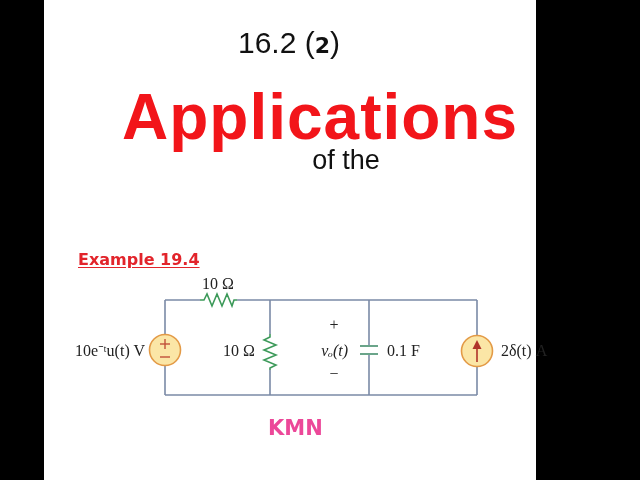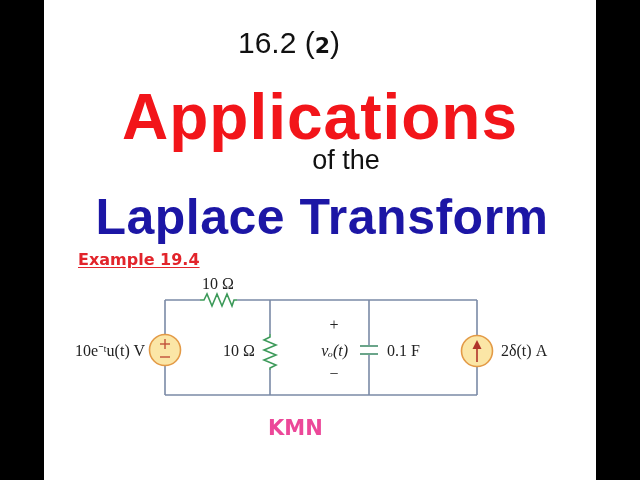--- a/index.html
+++ b/index.html
@@ -1,17 +1,17 @@
 <!DOCTYPE html>
 <html><head>
 <meta charset="utf-8">
 <style>
   html, body { margin: 0; padding: 0; }
   body { width: 640px; height: 480px; background: #000; position: relative; overflow: hidden; }
-  .canvas { position: absolute; left: 44px; top: 0; width: 552px; height: 480px; background: #fff; }
+  .canvas { position: absolute; left: 44px; top: 0; width: 492px; height: 480px; background: #fff; }
   .abs { position: absolute; white-space: nowrap; }
   .subtitle-num { left: 194px; top: 26px; font-family: "Liberation Sans", sans-serif; font-size: 30px; color: #111; }
   .subtitle-num .part-num { font-family: "DejaVu Sans", sans-serif; font-weight: bold; font-size: 22px; }
   .title-red { left: 40px; top: 72px; width: 472px; text-align: center; font-family: "Liberation Sans", sans-serif; font-weight: bold; font-size: 64px; color: #f2151a; letter-spacing: 1px; margin-top: 8px; }
   .of-the { left: 0; top: 145px; width: 552px; text-align: center; font-family: "Liberation Sans", sans-serif; font-size: 27px; color: #111; padding-left: 52px; box-sizing: border-box; }
   .title-blue { left: 18px; top: 188px; width: 520px; text-align: center; font-family: "Liberation Sans", sans-serif; font-weight: bold; font-size: 50px; color: #1c16a5; letter-spacing: 0.5px; }
   .example { left: 34px; top: 250px; font-family: "DejaVu Sans", sans-serif; font-weight: bold; font-size: 16px; color: #e2242b; text-decoration: underline; text-underline-offset: 2px; }
   .circuit { position: absolute; left: 0; top: 0; }
   .credit { left: 224px; top: 416px; font-family: "DejaVu Sans", sans-serif; font-weight: bold; font-size: 21px; color: #ec4899; }
 </style>
@@ -19,21 +19,20 @@
 <body>
 
 <div class="canvas">
 
   <div class="abs subtitle-num">
     <span>16.2 (</span><span class="part-num">2</span><span>)</span>
   </div>
 
   <div class="abs title-red">Applications</div>
   <div class="abs of-the">of the</div>
-  <div class="abs title-blue">Laplace Transform</div>
 
   <div class="abs example">Example 19.4</div>
 
   <svg class="circuit" width="552" height="480" viewBox="0 0 552 480">
 
     <g stroke="#7a8aa6" stroke-width="1.6" fill="none">
 
       <line x1="121" y1="300" x2="156" y2="300"></line>
 
       <line x1="193" y1="300" x2="433" y2="300"></line>

